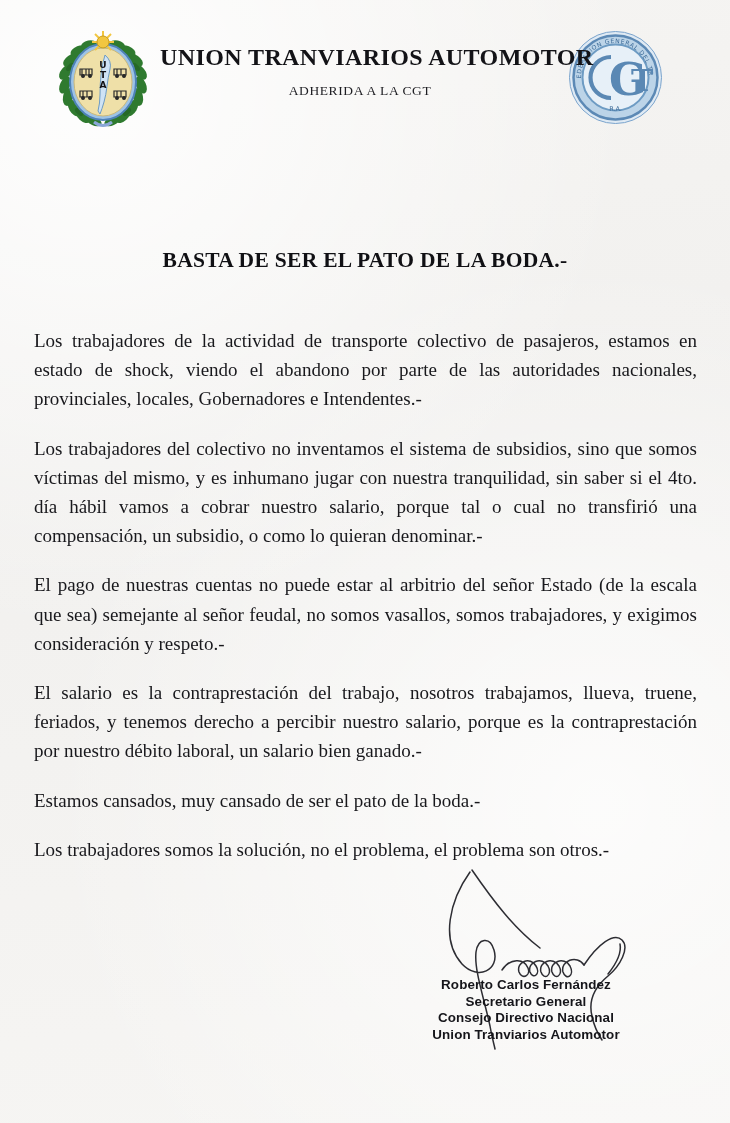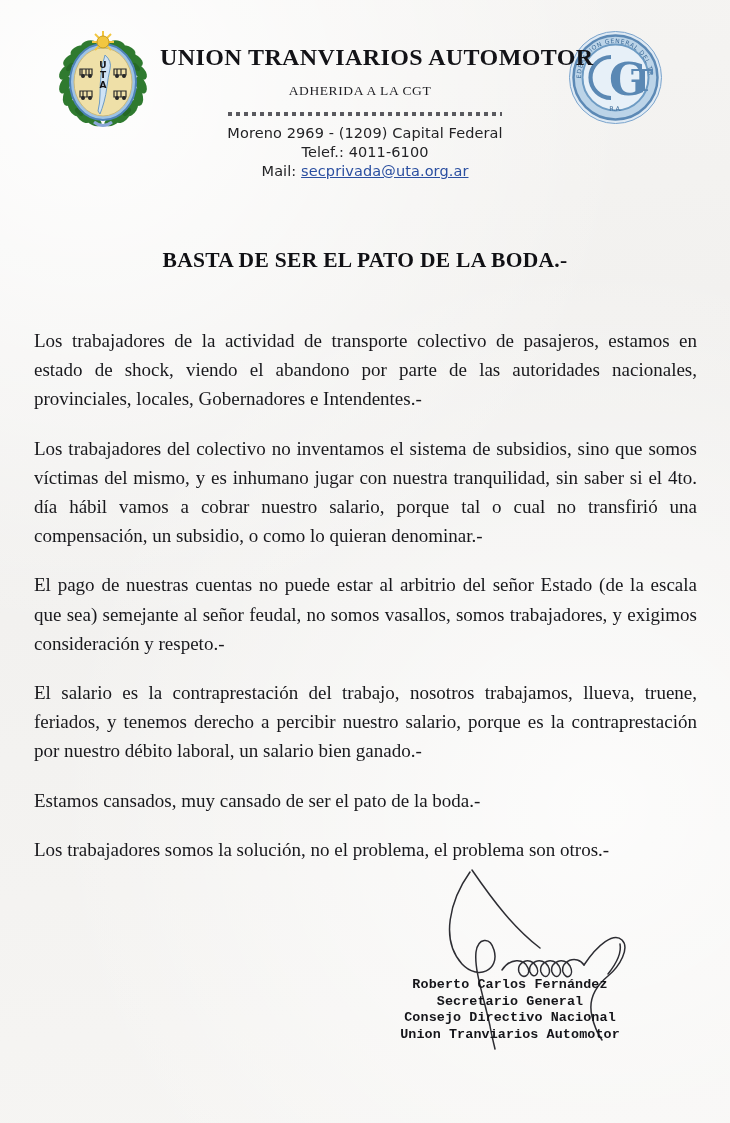--- a/index.html
+++ b/index.html
@@ -130,25 +130,25 @@
   .sig-svg {
     position: absolute;
     left: 432px;
     top: 866px;
     width: 230px;
     height: 185px;
     pointer-events: none;
   }
   .sig-block {
     position: absolute;
-    left: 360px;
+    left: 376px;
     top: 977px;
     width: 300px;
     text-align: center;
-    font-family: Liberation Mono, monospace;
+    font-family: Liberation Sans, sans-serif;
     font-weight: bold;
     font-size: 13.4px;
     line-height: 16.6px;
     color: #15151a;
     letter-spacing: 0.1px;
   }
 </style>
 </head>
 <body>
 
@@ -259,29 +259,20 @@
         <text x="48.5" y="82" font-family="DejaVu Sans" font-size="6.5" fill="#3f6d9a" text-anchor="middle">R.A.</text>
       </svg>
     </span>
 
     <div class="org-block">
       <div class="org-name">UNION TRANVIARIOS AUTOMOTOR</div>
       <div class="org-sub">ADHERIDA A LA CGT</div>
     </div>
   </div>
 
-  <div class="contact">
-    <div class="dashline"></div>
-    <div class="contact-line">Moreno 2969 - (1209) Capital Federal</div>
-    <div class="contact-line">Telef.: 4011-6100</div>
-    <div class="contact-line">
-      <span class="mail-label">Mail:</span>
-      <a class="mail-link" href="#">secprivada@uta.org.ar</a>
-    </div>
-  </div>
 
   <div class="doc-title">BASTA DE SER EL PATO DE LA BODA.-</div>
 
   <div class="body-text">
     <p class="para">Los trabajadores de la actividad de transporte colectivo de pasajeros, estamos en estado de shock, viendo el abandono por parte de las autoridades nacionales, provinciales, locales, Gobernadores e Intendentes.-</p>
     <p class="para">Los trabajadores del colectivo no inventamos el sistema de subsidios, sino que somos víctimas del mismo, y es inhumano jugar con nuestra tranquilidad, sin saber si el 4to. día hábil vamos a cobrar nuestro salario, porque tal o cual no transfirió una compensación, un subsidio, o como lo quieran denominar.-</p>
     <p class="para">El pago de nuestras cuentas no puede estar al arbitrio del señor Estado (de la escala que sea) semejante al señor feudal, no somos vasallos, somos trabajadores, y exigimos consideración y respeto.-</p>
     <p class="para">El salario es la contraprestación del trabajo, nosotros trabajamos, llueva, truene, feriados, y tenemos derecho a percibir nuestro salario, porque es la contraprestación por nuestro débito laboral, un salario bien ganado.-</p>
     <p class="para">Estamos cansados, muy cansado de ser el pato de la boda.-</p>
     <p class="para">Los trabajadores somos la solución, no el problema, el problema son otros.-</p>

